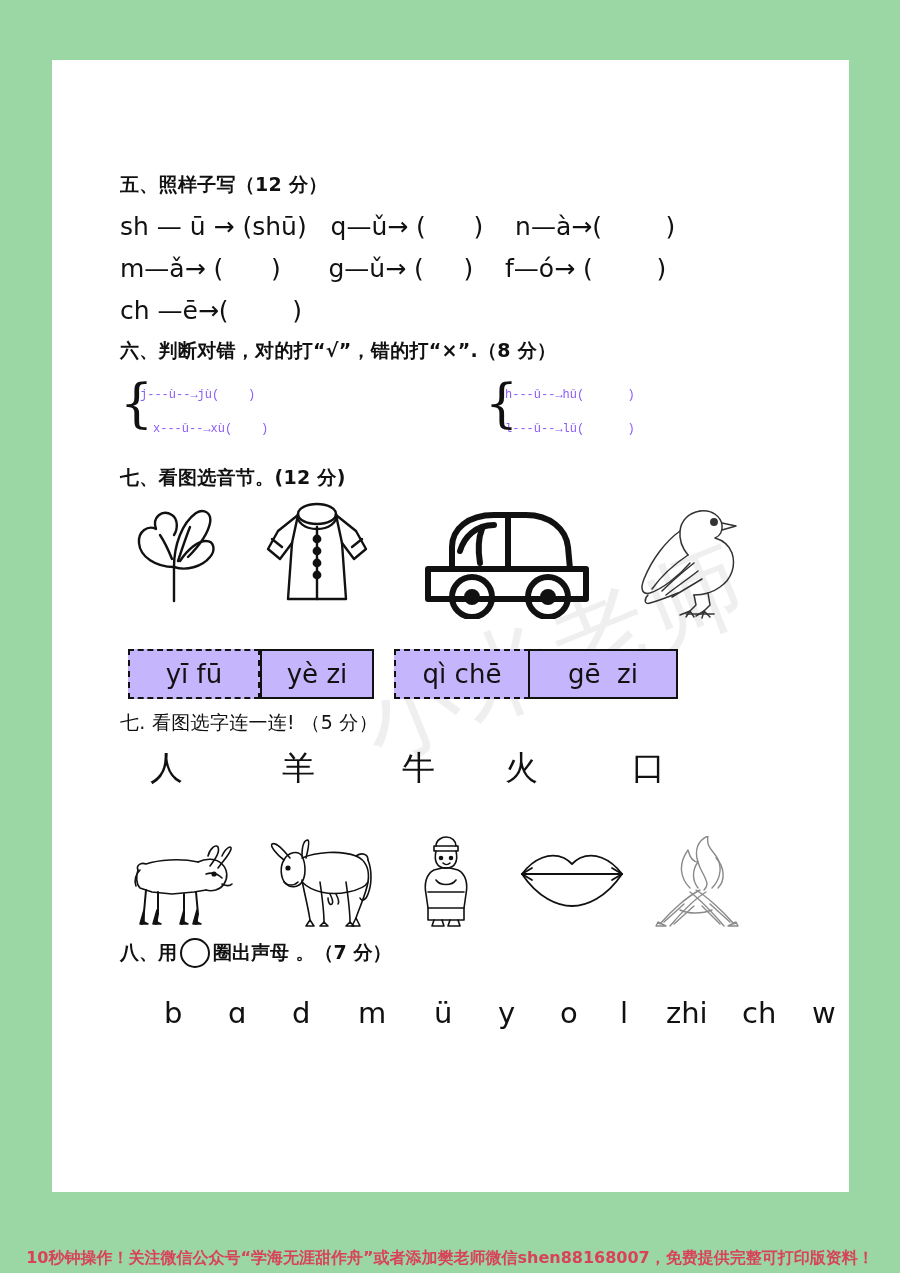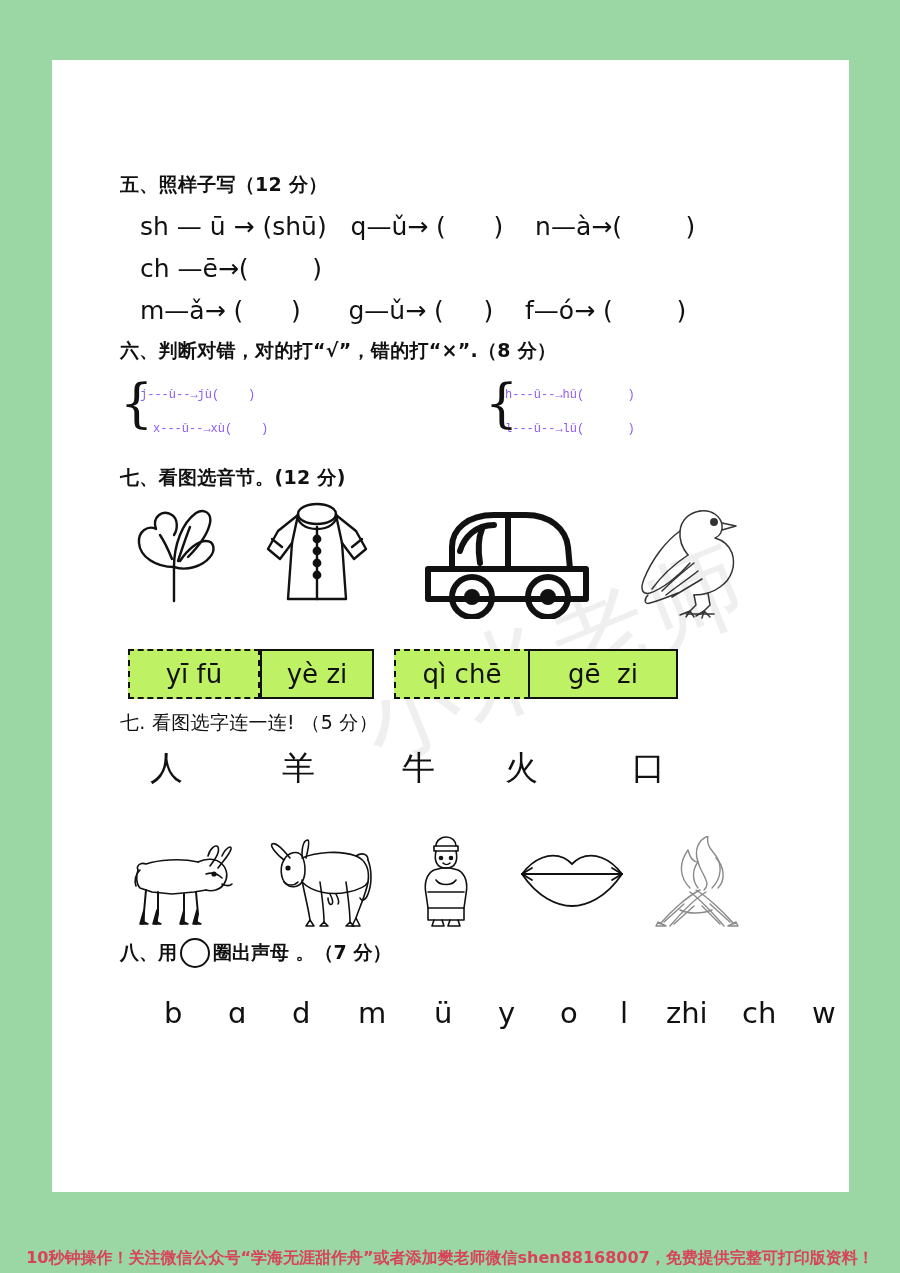--- a/index.html
+++ b/index.html
@@ -47,21 +47,21 @@
     font-size: 19px;
     color: #111;
     font-weight: 700;
     font-family: "DejaVu Sans", sans-serif;
     letter-spacing: 0.3px;
   }
   .sec-head.light { font-weight: 400; font-size: 19px; }
 
   
   #sec5 { position: absolute; left: 68px; top: 112px; width: 700px; }
-  #sec5 .rows { margin-top: 8px; margin-left: 20px; }
+  #sec5 .rows { margin-top: 8px; }
   .p5row {
     font-size: 25px;
     color: #111;
     font-family: "DejaVu Sans", sans-serif;
     line-height: 42px;
     white-space: pre;
   }
 
   
   #sec6 { position: absolute; left: 68px; top: 278px; width: 710px; }
@@ -105,21 +105,21 @@
     height: 52px;
     margin-top: 22px;
   }
   .choice-box {
     position: absolute;
     border: 2px solid #111;
     height: 46px;
     display: flex;
     align-items: center;
     justify-content: center;
-    background: #bef264;
+    background: #c4b5fd;
   }
   .choice-box.dashed { border-style: dashed; }
   .choice-box span {
     font-size: 26px;
     font-family: "DejaVu Sans", sans-serif;
     color: #111;
     white-space: pre;
   }
 
   
@@ -193,22 +193,22 @@
 
 <div id="page">
   <div class="watermark">小米老师</div>
 
   <div class="content">
 
     <div id="sec5">
       <div class="sec-head">五、照样子写（12 分）</div>
       <div class="rows">
         <div class="p5row">sh — ū → (shū)   q—ǔ→ (      )    n—à→(        )</div>
+        <div class="p5row">m—ǎ→ (      )      g—ǔ→ (     )    f—ó→ (        )</div>
         <div class="p5row">ch —ē→(        )</div>
-        <div class="p5row">m—ǎ→ (      )      g—ǔ→ (     )    f—ó→ (        )</div>
       </div>
     </div>
 
     <div id="sec6">
       <div class="sec-head">六、判断对错，对的打“√”，错的打“×”.（8 分）</div>
       <div class="pairs">
         <div class="pair-col">
           <div class="brace">{</div>
           <div class="pair-lines">
             <div class="pline">j---ù--→jù(    )</div>

